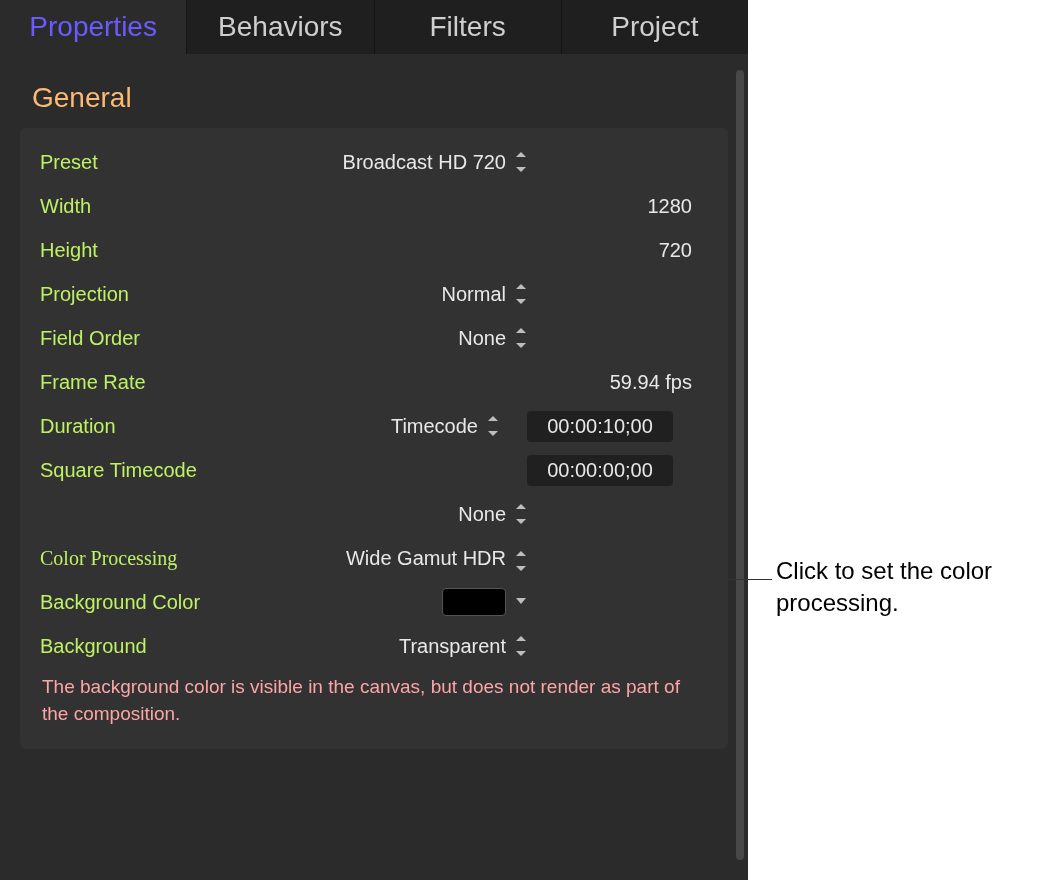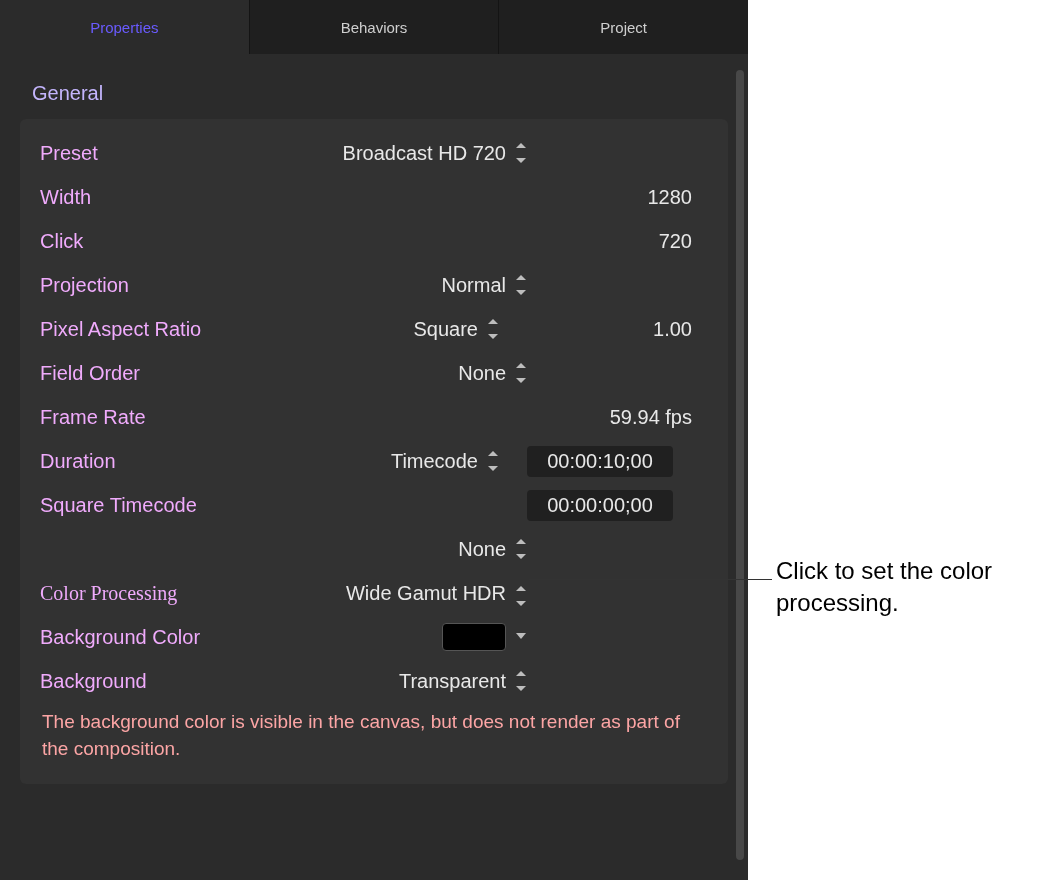--- a/index.html
+++ b/index.html
@@ -21,51 +21,51 @@
     .tabs {
       display: flex;
       height: 54px;
       background: #1f1f1f;
     }
     .tab {
       flex: 1;
       display: flex;
       align-items: center;
       justify-content: center;
-      font-size: 15px;
+      font-size: 28px;
       color: #cfcfcf;
       border-right: 1px solid #141414;
       cursor: pointer;
     }
     .tab:last-child { border-right: none; }
     .tab.active {
       color: #6a5bff;
       background: #2b2b2b;
     }
     .content {
       padding: 18px 20px 0 20px;
     }
     .section-header {
-      color: #c4b5fd;
-      font-size: 20px;
+      color: #fdba74;
+      font-size: 28px;
       padding: 10px 10px 14px 12px;
     }
     .form {
       background: #323232;
       border-radius: 6px;
       padding: 12px 0 22px 0;
     }
     .row {
       display: flex;
       align-items: center;
       height: 44px;
       padding: 0 20px 0 20px;
     }
     .label {
-      color: #f0abfc;
+      color: #bef264;
       font-size: 20px;
       flex: 0 0 220px;
     }
     .mid {
       flex: 1;
       display: flex;
       justify-content: flex-end;
       align-items: center;
       padding-right: 8px;
     }
@@ -180,20 +180,21 @@
     .row-wide .popup { margin-right: 172px; text-align: center; }
   </style>
 </head>
 <body>
 
 <div class="panel">
 
   <div class="tabs">
     <div class="tab active">Properties</div>
     <div class="tab">Behaviors</div>
+    <div class="tab">Filters</div>
     <div class="tab">Project</div>
   </div>
 
   <div class="content">
     <div class="section-header">General</div>
 
     <div class="form">
 
       <div class="row row-wide">
         <div class="label">Preset</div>
@@ -205,45 +206,35 @@
         </div>
       </div>
 
       <div class="row">
         <div class="label">Width</div>
         <div class="mid"></div>
         <div class="valcell">1280</div>
       </div>
 
       <div class="row">
-        <div class="label">Click</div>
+        <div class="label">Height</div>
         <div class="mid"></div>
         <div class="valcell">720</div>
       </div>
 
       <div class="row row-wide">
         <div class="label">Projection</div>
         <div class="mid">
           <span class="popup">
             <span>Normal</span>
             <span class="stepper"></span>
           </span>
         </div>
       </div>
 
-      <div class="row">
-        <div class="label">Pixel Aspect Ratio</div>
-        <div class="mid">
-          <span class="popup">
-            <span>Square</span>
-            <span class="stepper"></span>
-          </span>
-        </div>
-        <div class="valcell">1.00</div>
-      </div>
 
       <div class="row row-wide">
         <div class="label">Field Order</div>
         <div class="mid">
           <span class="popup">
             <span>None</span>
             <span class="stepper"></span>
           </span>
         </div>
       </div>

